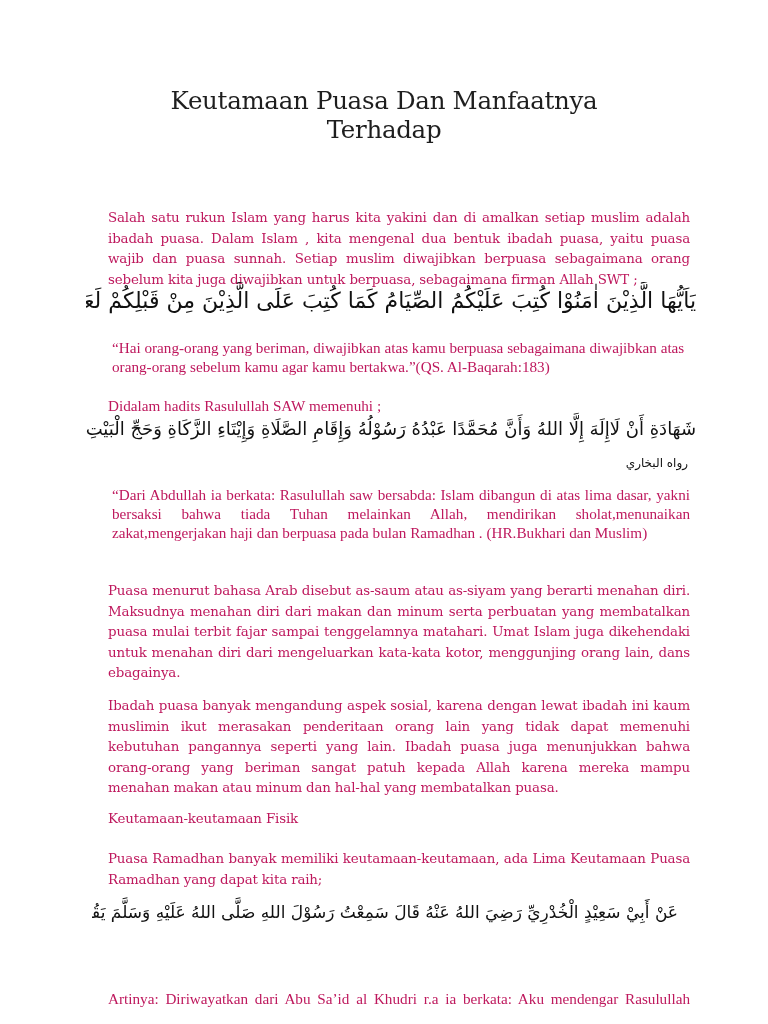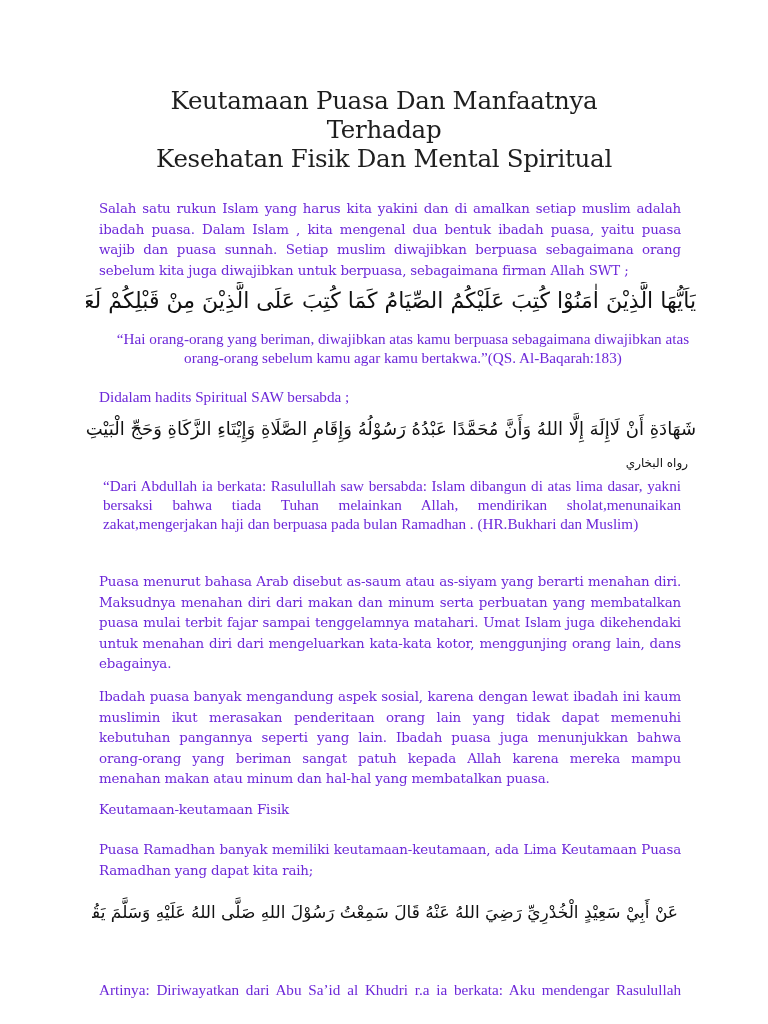--- a/index.html
+++ b/index.html
@@ -35,22 +35,22 @@
       letter-spacing: -0.3px;
       margin: 0;
     }
     .title span { display: block; }
     .block {
       position: absolute;
       left: 92px;
       width: 582px;
       font-size: 14.4px;
       line-height: 20.5px;
-      color: #6d28d9;
-      margin: 7px;
+      color: #be185d;
+      margin: 16px;
     }
     .justify {
       text-align: justify;
       text-align-last: left;
     }
     .dejavu {
       font-family: "DejaVu Serif", serif;
       font-size: 13.4px;
       line-height: 20.5px;
       letter-spacing: -0.15px;
@@ -106,30 +106,29 @@
     .ar-hadith2 .ln2 { text-align: right; }
   </style>
 </head>
 <body>
 
 <div class="page">
 
   <h1 class="title">
     <span>Keutamaan Puasa Dan Manfaatnya</span>
     <span>Terhadap</span>
-    <span>Kesehatan Fisik Dan Mental Spiritual</span>
   </h1>
 
   <p class="block justify dejavu" style="top:192px;">Salah satu rukun Islam yang harus kita yakini dan di amalkan setiap muslim adalah ibadah puasa. Dalam Islam , kita mengenal dua bentuk ibadah puasa, yaitu puasa wajib dan puasa sunnah. Setiap muslim diwajibkan berpuasa sebagaimana orang sebelum kita juga diwajibkan untuk berpuasa, sebagaimana firman Allah SWT ;</p>
 
   <div class="arabic ar-ayah">يَاَيُّهَا الَّذِيْنَ اٰمَنُوْا كُتِبَ عَلَيْكُمُ الصِّيَامُ كَمَا كُتِبَ عَلَى الَّذِيْنَ مِنْ قَبْلِكُمْ لَعَلَّكُمْ تَتَّقُوْنَۙ</div>
 
-  <p class="block lib" style="top:322px; left:96px; width:600px;text-align:center;">“Hai orang-orang yang beriman, diwajibkan atas kamu berpuasa sebagaimana diwajibkan atas orang-orang sebelum kamu agar kamu bertakwa.”(QS. Al-Baqarah:183)</p>
+  <p class="block lib" style="top:322px; left:96px; width:600px;">“Hai orang-orang yang beriman, diwajibkan atas kamu berpuasa sebagaimana diwajibkan atas orang-orang sebelum kamu agar kamu bertakwa.”(QS. Al-Baqarah:183)</p>
 
-  <p class="block lib" style="top:380px;">Didalam hadits Spiritual SAW bersabda ;</p>
+  <p class="block lib" style="top:380px;">Didalam hadits Rasulullah SAW memenuhi ;</p>
 
   <div class="arabic ar-hadith1">شَهَادَةِ أَنْ لَاإِلَهَ إِلَّا اللهُ وَأَنَّ مُحَمَّدًا عَبْدُهُ رَسُوْلُهُ وَإِقَامِ الصَّلَاةِ وَإِيْتَاءِ الزَّكَاةِ وَحَجِّ الْبَيْتِ وَصَوْمِ رَمَضَانَ.</div>
 
   <div class="ar-rawi1">رواه البخاري</div>
 
   <p class="block justify lib" style="top:469px; left:96px; width:578px;">“Dari Abdullah ia berkata: Rasulullah saw bersabda: Islam dibangun di atas lima dasar, yakni bersaksi bahwa tiada Tuhan melainkan Allah, mendirikan sholat,menunaikan zakat,mengerjakan haji dan berpuasa pada bulan Ramadhan . (HR.Bukhari dan Muslim)</p>
 
   <p class="block justify dejavu" style="top:565px;">Puasa menurut bahasa Arab disebut as-saum atau as-siyam yang berarti menahan diri. Maksudnya menahan diri dari makan dan minum serta perbuatan yang membatalkan puasa mulai terbit fajar sampai tenggelamnya matahari. Umat Islam juga dikehendaki untuk menahan diri dari mengeluarkan kata-kata kotor, menggunjing orang lain, dans ebagainya.</p>
 
   <p class="block justify dejavu" style="top:680px;">Ibadah puasa banyak mengandung aspek sosial, karena dengan lewat ibadah ini kaum muslimin ikut merasakan penderitaan orang lain yang tidak dapat memenuhi kebutuhan pangannya seperti yang lain. Ibadah puasa juga menunjukkan bahwa orang-orang yang beriman sangat patuh kepada Allah karena mereka mampu menahan makan atau minum dan hal-hal yang membatalkan puasa.</p>

